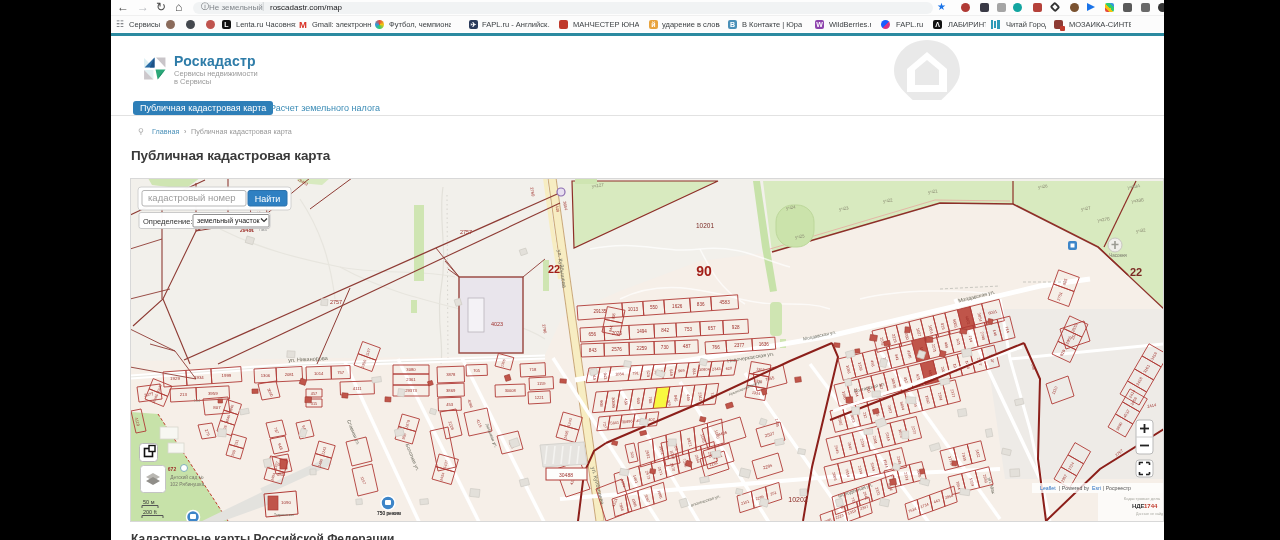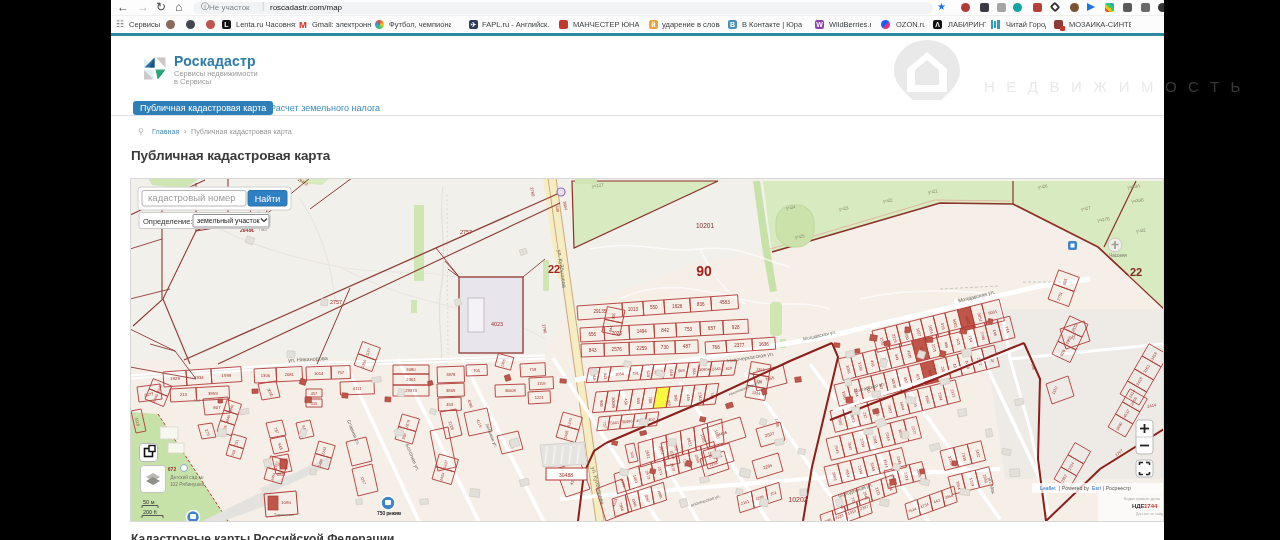--- a/index.html
+++ b/index.html
@@ -54,21 +54,21 @@
 </style></head>
 <body>
 <div id="content">
 <div class="navrow">
       <span class="nic" style="left:6px">←</span>
       <span class="nic dim" style="left:26px">→</span>
       <span class="nic" style="left:45px">↻</span>
       <span class="nic" style="left:64px">⌂</span>
       <span class="urlpill"></span>
       <span class="uinfo">ⓘ</span>
-      <span class="usec">Не участок</span>
+      <span class="usec">Не земельный</span>
       <span class="usep">|</span>
       <span class="uurl">roscadastr.com/map</span>
       <span class="star">★</span>
       <span class="ext" style="left:850px;background:#b03a35;border-radius:50%"></span>
       <span class="ext" style="left:869px;background:#3a3a46;border-radius:2px"></span>
       <span class="ext" style="left:886px;background:#a5a5a5;border-radius:2px"></span>
       <span class="ext" style="left:902px;background:#12a5a0;border-radius:50%"></span>
       <span class="ext" style="left:922px;background:#b5413a;border-radius:2px"></span>
       <span class="ext tri" style="left:940px"></span>
       <span class="ext" style="left:959px;background:#7a5230;border-radius:50%"></span>
@@ -94,21 +94,21 @@
       <span class="bml" style="left:371px;width:68px">FAPL.ru - Английск...</span>
       <span class="bmi sqic" style="left:448px;background:#c0392b"> </span>
       <span class="bml" style="left:462px;width:66px">МАНЧЕСТЕР ЮНА...</span>
       <span class="bmi sqic" style="left:538px;background:#e8a33d">й</span>
       <span class="bml" style="left:551px;width:58px">ударение в словах</span>
       <span class="bmi sqic" style="left:617px;background:#4a90b8">B</span>
       <span class="bml" style="left:631px;width:60px">В Контакте | Юра...</span>
       <span class="bmi sqic" style="left:704px;background:#8e44ad">W</span>
       <span class="bml" style="left:718px;width:42px">WildBerries.ru</span>
       <span class="bmi dotic" style="left:770px;background:linear-gradient(135deg,#1a5cff 55%,#d63384 55%)"></span>
-      <span class="bml" style="left:785px;width:29px">OZON.ru</span>
+      <span class="bml" style="left:785px;width:29px">FAPL.ru</span>
       <span class="bmi sqic" style="left:822px;background:#111">Λ</span>
       <span class="bml" style="left:837px;width:38px">ЛАБИРИНТ</span>
       <span class="bmi bars" style="left:880px">
         <i></i>
         <i></i>
         <i></i>
       </span>
       <span class="bml" style="left:895px;width:40px">Читай Город</span>
       <span class="bmi mzic" style="left:943px"></span>
       <span class="bml" style="left:958px;width:62px">МОЗАИКА-СИНТЕЗ</span>
@@ -918,13 +918,12 @@
 <rect x="546.0" y="469.0" width="41.0" height="12.0" fill="#fdfdfb" stroke="#b03a35" stroke-width="1"></rect>
 <text x="566.0" y="477.5" font-size="5" fill="#9e2f2a" text-anchor="middle">30488</text>
 </svg>
 </div>
 <div class="footh">Кадастровые карты Российской Федерации</div>
 </div>
 <div id="wm">
   <svg width="80" height="60" viewBox="0 0 80 60" class="wmhouse">
    <path d="M40,0 C21,0 7,14 7,31 C7,44 19,55 40,72 C61,55 73,44 73,31 C73,14 59,0 40,0 Z M40,12 L60,29 L60,52 L20,52 L20,29 Z M40,20 L28,30 L28,45 L52,45 L52,30 Z" fill-rule="evenodd" fill="currentColor"></path>
   </svg>
-  <div class="wmsub">НЕДВИЖИМОСТЬ</div>
 </div>
 </body></html>

